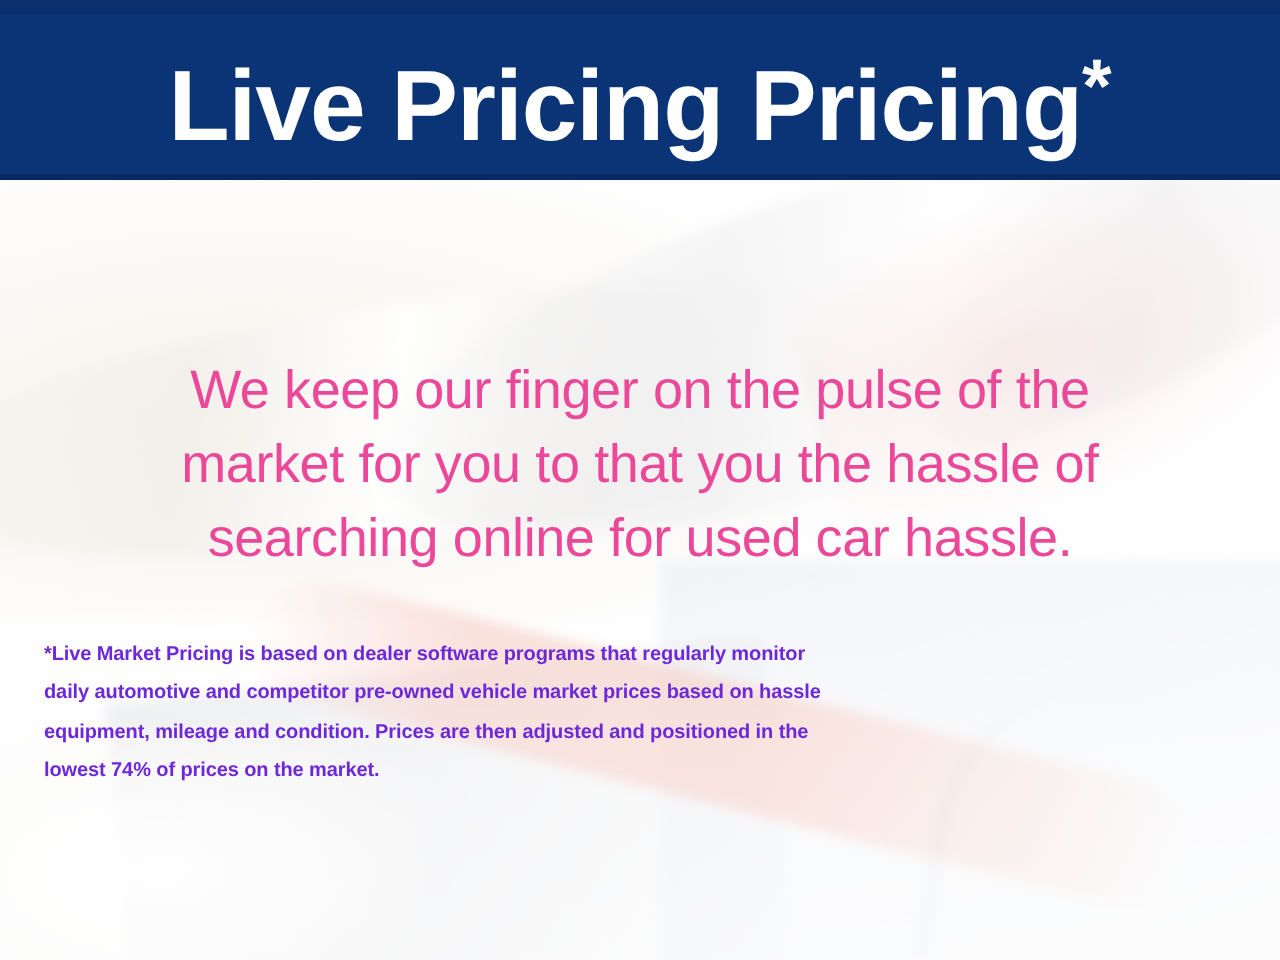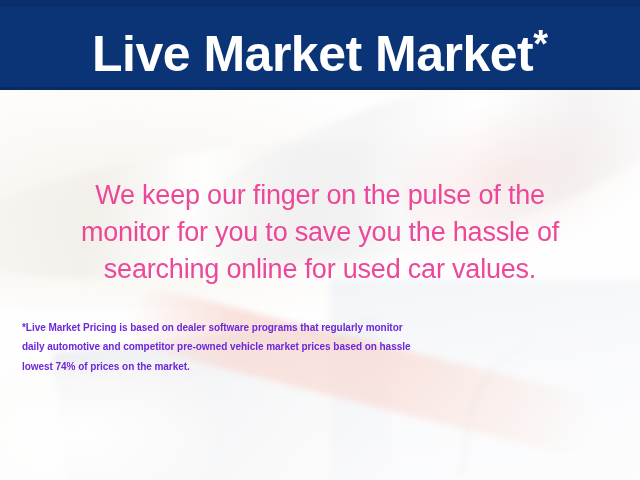--- a/index.html
+++ b/index.html
@@ -232,21 +232,21 @@
     letter-spacing: -0.05px;
   }
   .disclaimer .dl-line { display: block; white-space: nowrap; }
 </style>
 </head>
 <body>
 
 <div class="banner-root">
 
   <div class="header-bar">
-    <div class="header-title"><span>Live Market Market</span><span class="star">*</span></div>
+    <div class="header-title"><span>Live Pricing Pricing</span><span class="star">*</span></div>
   </div>
 
   <div class="photo-area">
     <div class="photo-layer">
       <div class="ph-cream"></div>
       <div class="ph-streak1"></div>
       <div class="ph-streak2"></div>
       <div class="ph-red-top"></div>
       <div class="ph-bluegrey"></div>
       <div class="ph-dark-left"></div>
@@ -254,24 +254,25 @@
       <div class="ph-light-corner"></div>
       <div class="ph-pillar"></div>
     </div>
     <div class="photo-veil"></div>
   </div>
 
   <div class="content">
 
     <div class="headline">
       <span class="hl-line">We keep our finger on the pulse of the</span>
-      <span class="hl-line">monitor for you to save you the hassle of</span>
-      <span class="hl-line">searching online for used car values.</span>
+      <span class="hl-line">market for you to that you the hassle of</span>
+      <span class="hl-line">searching online for used car hassle.</span>
     </div>
 
     <div class="disclaimer">
       <span class="dl-line">*Live Market Pricing is based on dealer software programs that regularly monitor</span>
       <span class="dl-line">daily automotive and competitor pre-owned vehicle market prices based on hassle</span>
+      <span class="dl-line">equipment, mileage and condition. Prices are then adjusted and positioned in the</span>
       <span class="dl-line">lowest 74% of prices on the market.</span>
     </div>
 
   </div>
 </div>
 
 </body></html>

